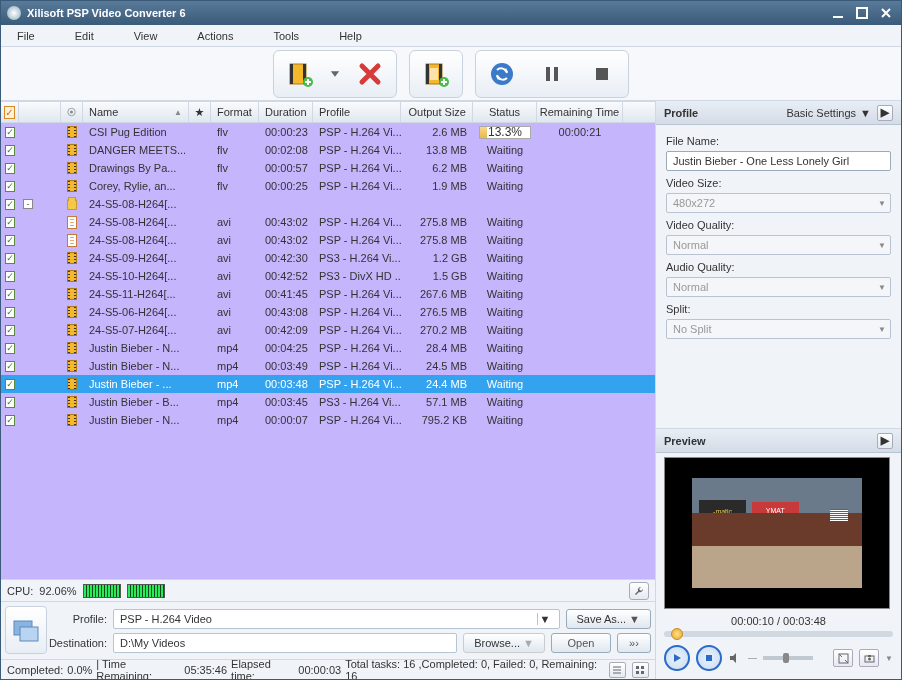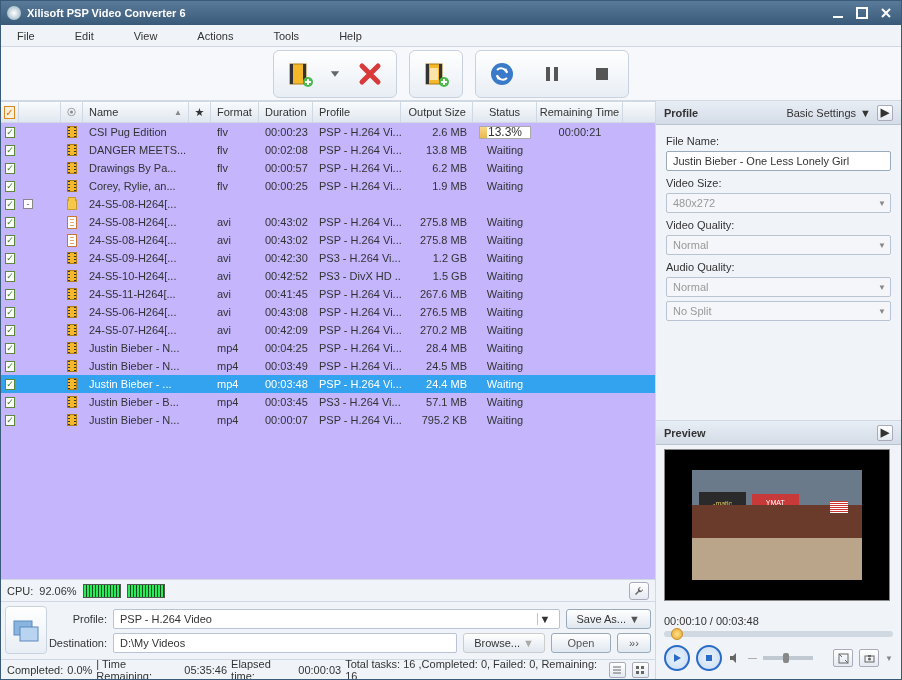--- a/index.html
+++ b/index.html
@@ -79,21 +79,21 @@
 .rp-input{height:20px;border:1px solid #9ab;background:#fff;border-radius:2px;padding:0 6px;display:flex;align-items:center}
 .rp-select{height:20px;border:1px solid #b8c4d2;background:#f4f6f9;border-radius:2px;padding:0 6px;display:flex;align-items:center;color:#999;position:relative}
 .rp-select::after{content:"▼";position:absolute;right:4px;font-size:8px;color:#888}
 .preview-area{padding:4px 8px 8px;display:flex;flex-direction:column}
 .preview-img{width:226px;height:152px;background:#000;border:1px solid #888;display:flex;align-items:center;justify-content:center;position:relative;overflow:hidden}
 .preview-scene{width:170px;height:110px;background:linear-gradient(#6a7a8a 0 35%,#baa58a 35% 100%);position:relative}
 .storefront{position:absolute;top:32%;left:0;right:0;height:30%;background:#6a3a2a}
 .sign1{position:absolute;top:20%;left:4%;width:28%;height:20%;background:#2a2a2a;color:#e8c85a;font-size:7px;display:flex;align-items:center;justify-content:center}
 .sign2{position:absolute;top:22%;left:35%;width:28%;height:16%;background:#c83a3a;color:#fff;font-size:7px;display:flex;align-items:center;justify-content:center}
 .flag{position:absolute;top:28%;right:8%;width:18px;height:12px;background:repeating-linear-gradient(#c33 0 1px,#fff 1px 2px)}
-.preview-time{margin-top:14px}
+.preview-time{text-align:center;margin-top:6px}
 .seek{height:6px;background:#d0d8e2;border-radius:3px;margin-top:4px;position:relative}
 .seek-thumb{position:absolute;top:-3px;left:3%;width:12px;height:12px;background:radial-gradient(#ffe08a,#e8a82a);border-radius:50%;border:1px solid #c88a2a}
 .preview-ctrls{display:flex;align-items:center;gap:6px;margin-top:8px}
 .pc-btn{width:26px;height:26px;border:2px solid #2a6ac8;border-radius:50%;display:flex;align-items:center;justify-content:center;cursor:pointer;background:radial-gradient(#eaf2fc,#c8dcf2)}
 .pc-btn svg{width:12px;height:12px}
 .vol-slider{width:50px;height:4px;background:#c0c8d2;position:relative}
 .vol-slider::after{content:"";position:absolute;left:40%;top:-3px;width:6px;height:10px;background:#888;border-radius:2px}
 .pc-sm{width:20px;height:18px;border:1px solid #aab;border-radius:2px;display:flex;align-items:center;justify-content:center;cursor:pointer;background:linear-gradient(#fff,#e4eaf1)}
 .sort-arrow{margin-left:auto;font-size:8px;color:#888}
 </style>
@@ -584,20 +584,21 @@
     </div>
     <div class="rp-body">
       <div class="rp-field-label">File Name:</div>
       <div class="rp-input">Justin Bieber - One Less Lonely Girl</div>
       <div class="rp-field-label">Video Size:</div>
       <div class="rp-select">480x272</div>
       <div class="rp-field-label">Video Quality:</div>
       <div class="rp-select">Normal</div>
       <div class="rp-field-label">Audio Quality:</div>
       <div class="rp-select">Normal</div>
+      <div class="rp-field-label">Split:</div>
       <div class="rp-select">No Split</div>
     </div>
     <div class="rp-header">
       <span>Preview</span>
       <div class="rp-arrow" style="margin-left:auto">▶</div>
     </div>
     <div class="preview-area">
       <div class="preview-img">
         <div class="preview-scene">
           <div class="sign1">-matic</div>

